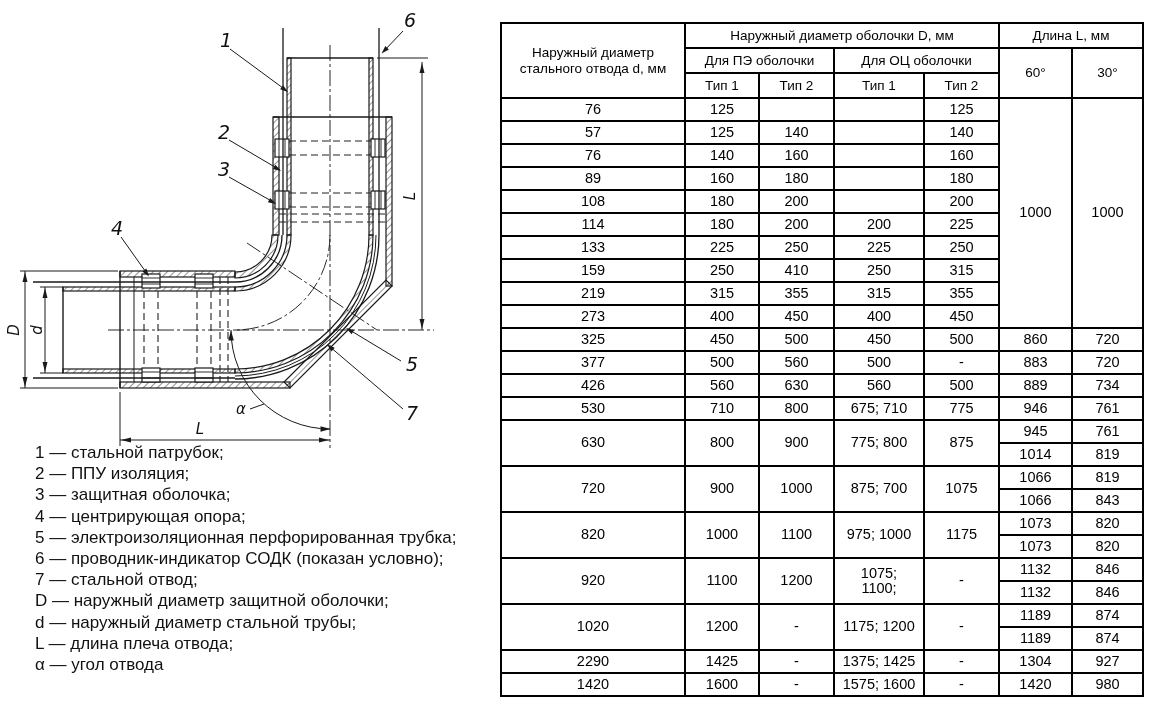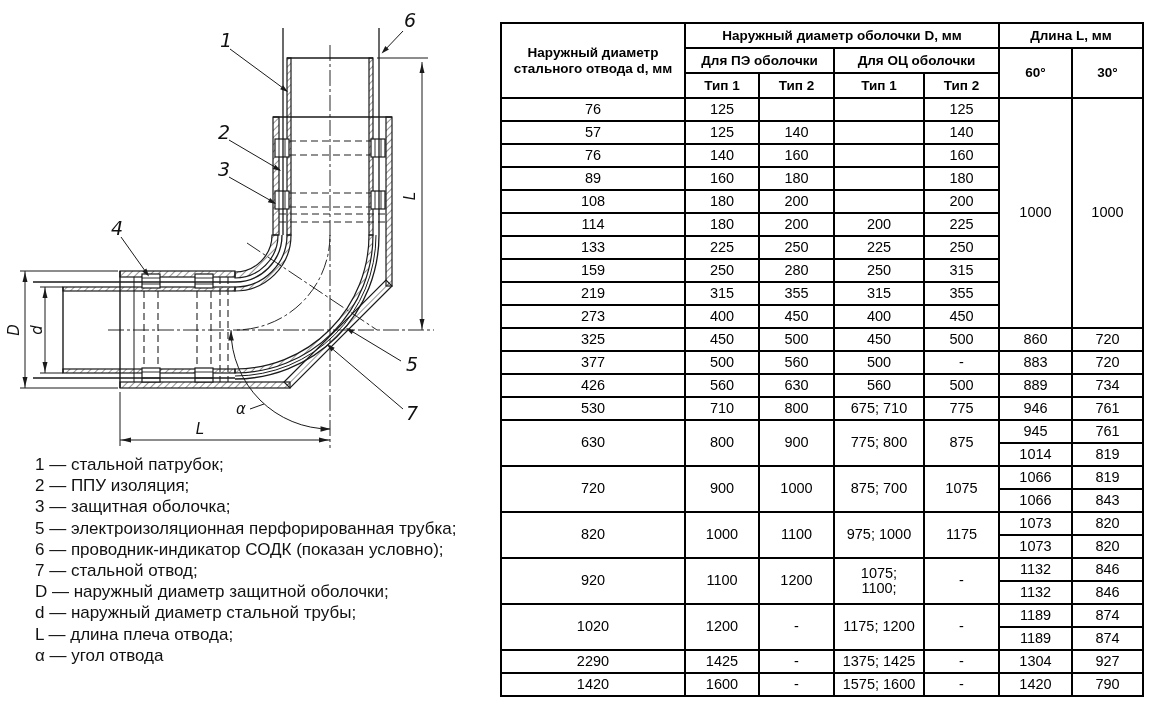--- a/index.html
+++ b/index.html
@@ -12,28 +12,28 @@
   .thin{stroke:#1a1a1a;stroke-width:1;fill:none;}
   .wire{stroke:#1a1a1a;stroke-width:1.3;fill:none;}
   .dash{stroke:#222;stroke-width:1.1;fill:none;stroke-dasharray:7 4;}
   .cline{stroke:#111;stroke-width:0.9;fill:none;stroke-dasharray:16 3 3 3;}
   .supp{fill:#fff;stroke:#1a1a1a;stroke-width:1.2;}
   .rib{stroke:#1a1a1a;stroke-width:0.9;}
   .arr{fill:#1a1a1a;stroke:none;}
   .callout{font:italic 19px "DejaVu Sans",sans-serif;fill:#111;}
   .dimlbl{font:italic 15px "DejaVu Sans",sans-serif;fill:#111;}
   
-  #legend{position:absolute;left:35px;top:454px;font-size:17px;line-height:21.2px;
+  #legend{position:absolute;left:35px;top:442px;font-size:17px;line-height:21.2px;
           font-weight:500;color:#111;white-space:nowrap;}
   
   #spec-table{position:absolute;left:500px;top:22px;border-collapse:collapse;
               table-layout:fixed;background:#fff;}
   #spec-table th,#spec-table td{border:2px solid #000;text-align:center;vertical-align:middle;
               padding:0 2px;overflow:hidden;}
-  #spec-table th{font-size:13.5px;font-weight:700;height:23px;line-height:1.15;}
+  #spec-table th{font-size:13.5px;font-weight:400;height:23px;line-height:1.15;}
   #spec-table td{font-size:14.5px;font-weight:400;height:21px;white-space:pre-line;line-height:1.05;}
 </style>
 </head>
 <body>
 
 <div id="stage">
 
   <svg id="drawing" width="500" height="452" viewBox="0 0 500 452">
     <defs>
       <pattern id="hatch" patternUnits="userSpaceOnUse" width="5" height="5" patternTransform="rotate(45)">
@@ -185,20 +185,21 @@
       <text class="callout" x="406" y="371">5</text>
       <text class="callout" x="404" y="27">6</text>
       <text class="callout" x="406" y="420">7</text>
     </g>
   </svg>
 
   <div id="legend">
     <div>1 — стальной патрубок;</div>
     <div>2 — ППУ изоляция;</div>
     <div>3 — защитная оболочка;</div>
+    <div>4 — центрирующая опора;</div>
     <div>5 — электроизоляционная перфорированная трубка;</div>
     <div>6 — проводник-индикатор СОДК (показан условно);</div>
     <div>7 — стальной отвод;</div>
     <div>D — наружный диаметр защитной оболочки;</div>
     <div>d — наружный диаметр стальной трубы;</div>
     <div>L — длина плеча отвода;</div>
     <div>α — угол отвода</div>
   </div>
 
   <table id="spec-table">
@@ -278,21 +279,21 @@
         <tr>
           <td>133</td>
           <td>225</td>
           <td>250</td>
           <td>225</td>
           <td>250</td>
         </tr>
         <tr>
           <td>159</td>
           <td>250</td>
-          <td>280</td>
+          <td>410</td>
           <td>250</td>
           <td>315</td>
         </tr>
         <tr>
           <td>219</td>
           <td>315</td>
           <td>355</td>
           <td>315</td>
           <td>355</td>
         </tr>
@@ -414,18 +415,18 @@
           <td>1304</td>
           <td>927</td>
         </tr>
         <tr>
           <td>1420</td>
           <td>1600</td>
           <td>-</td>
           <td>1575; 1600</td>
           <td>-</td>
           <td>1420</td>
-          <td>790</td>
+          <td>980</td>
         </tr>
       </tbody>
   </table>
 
 </div>
 
 </body></html>

